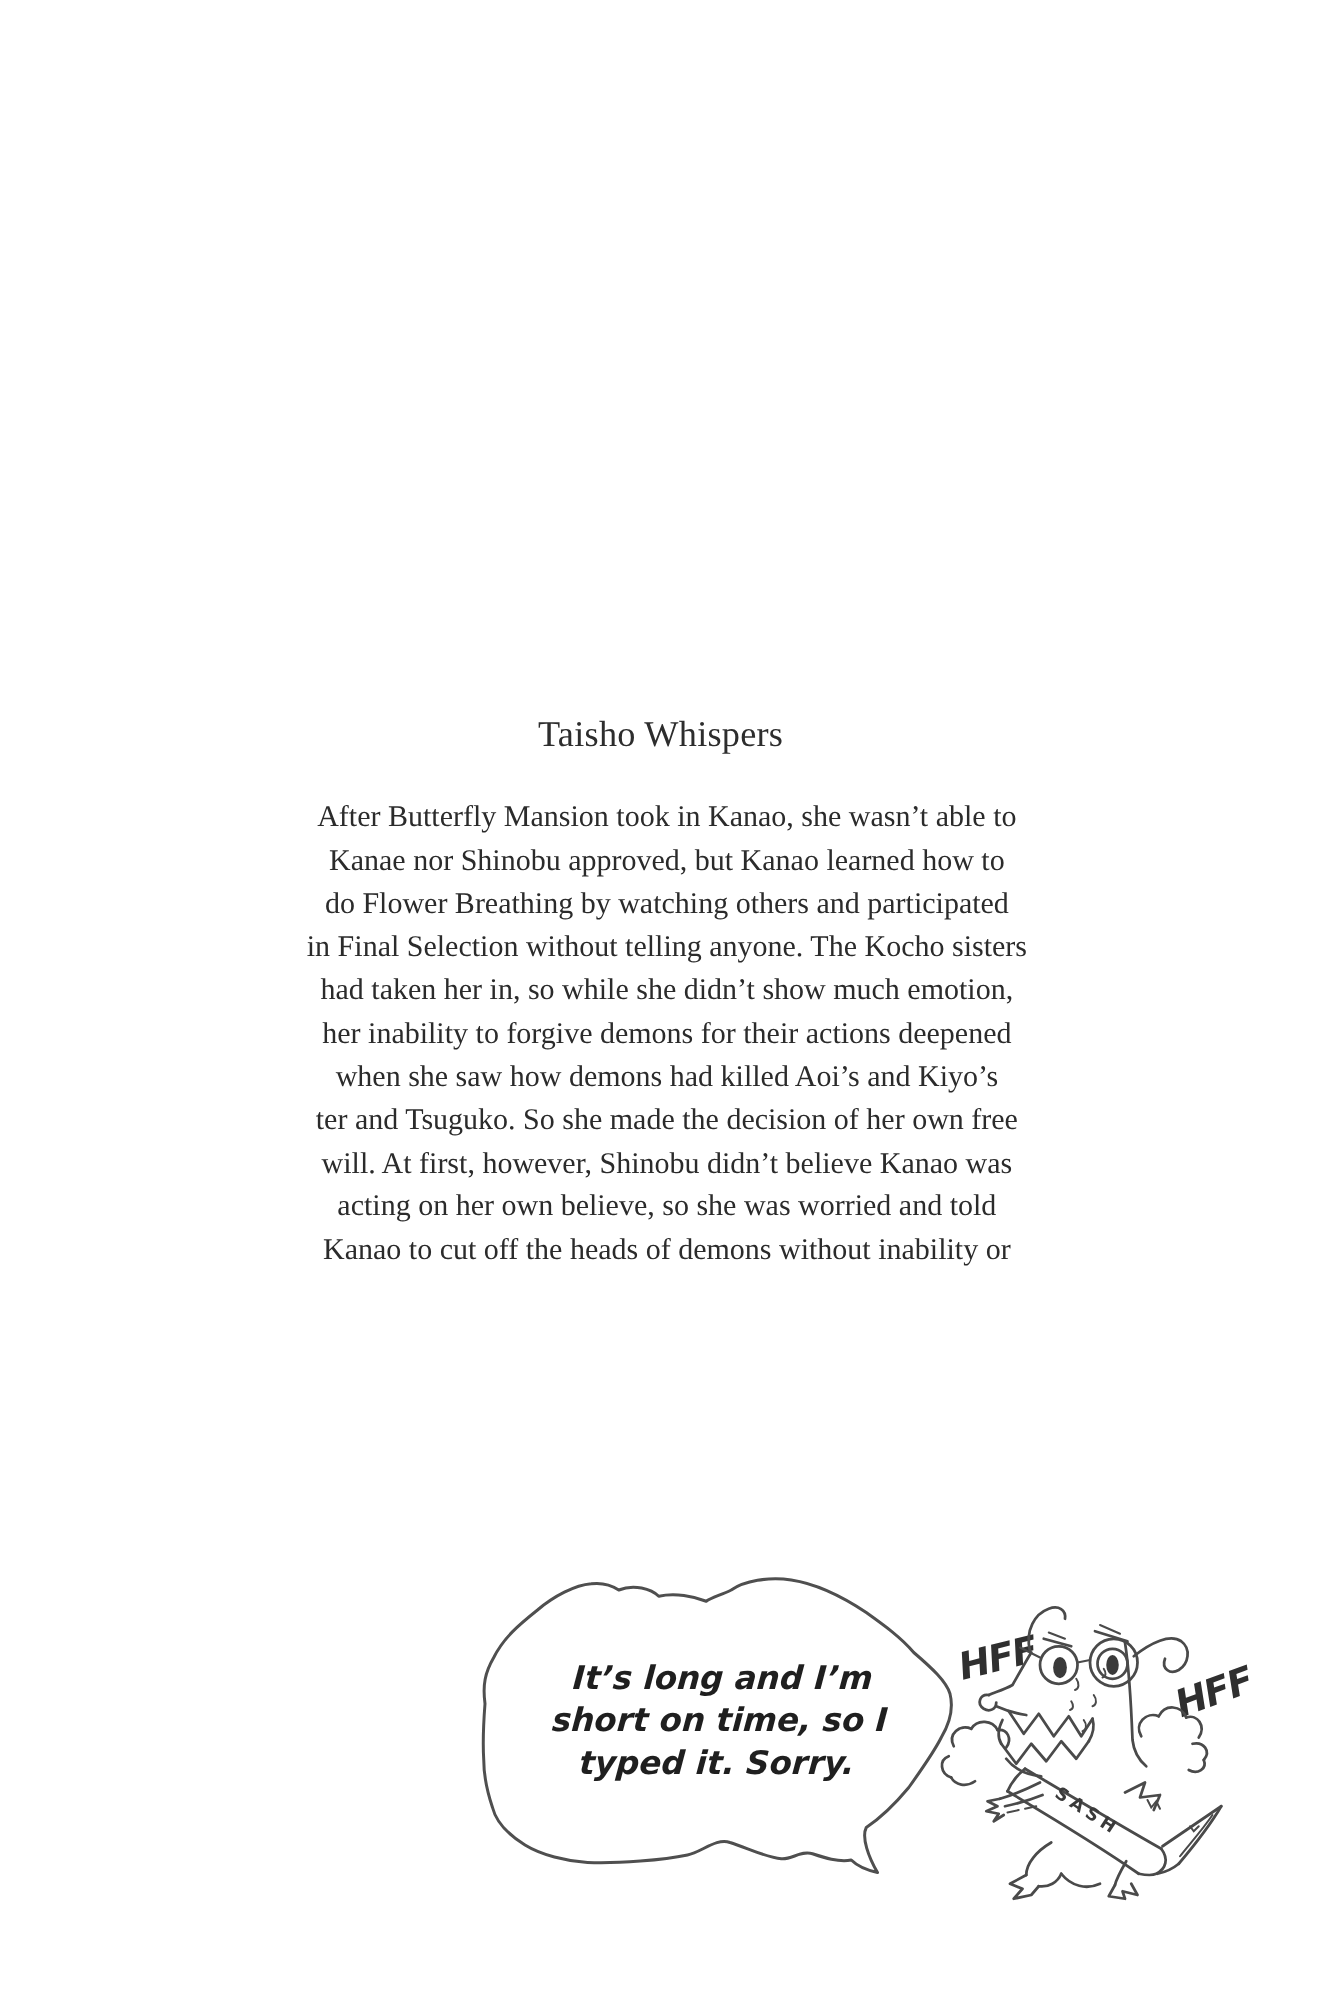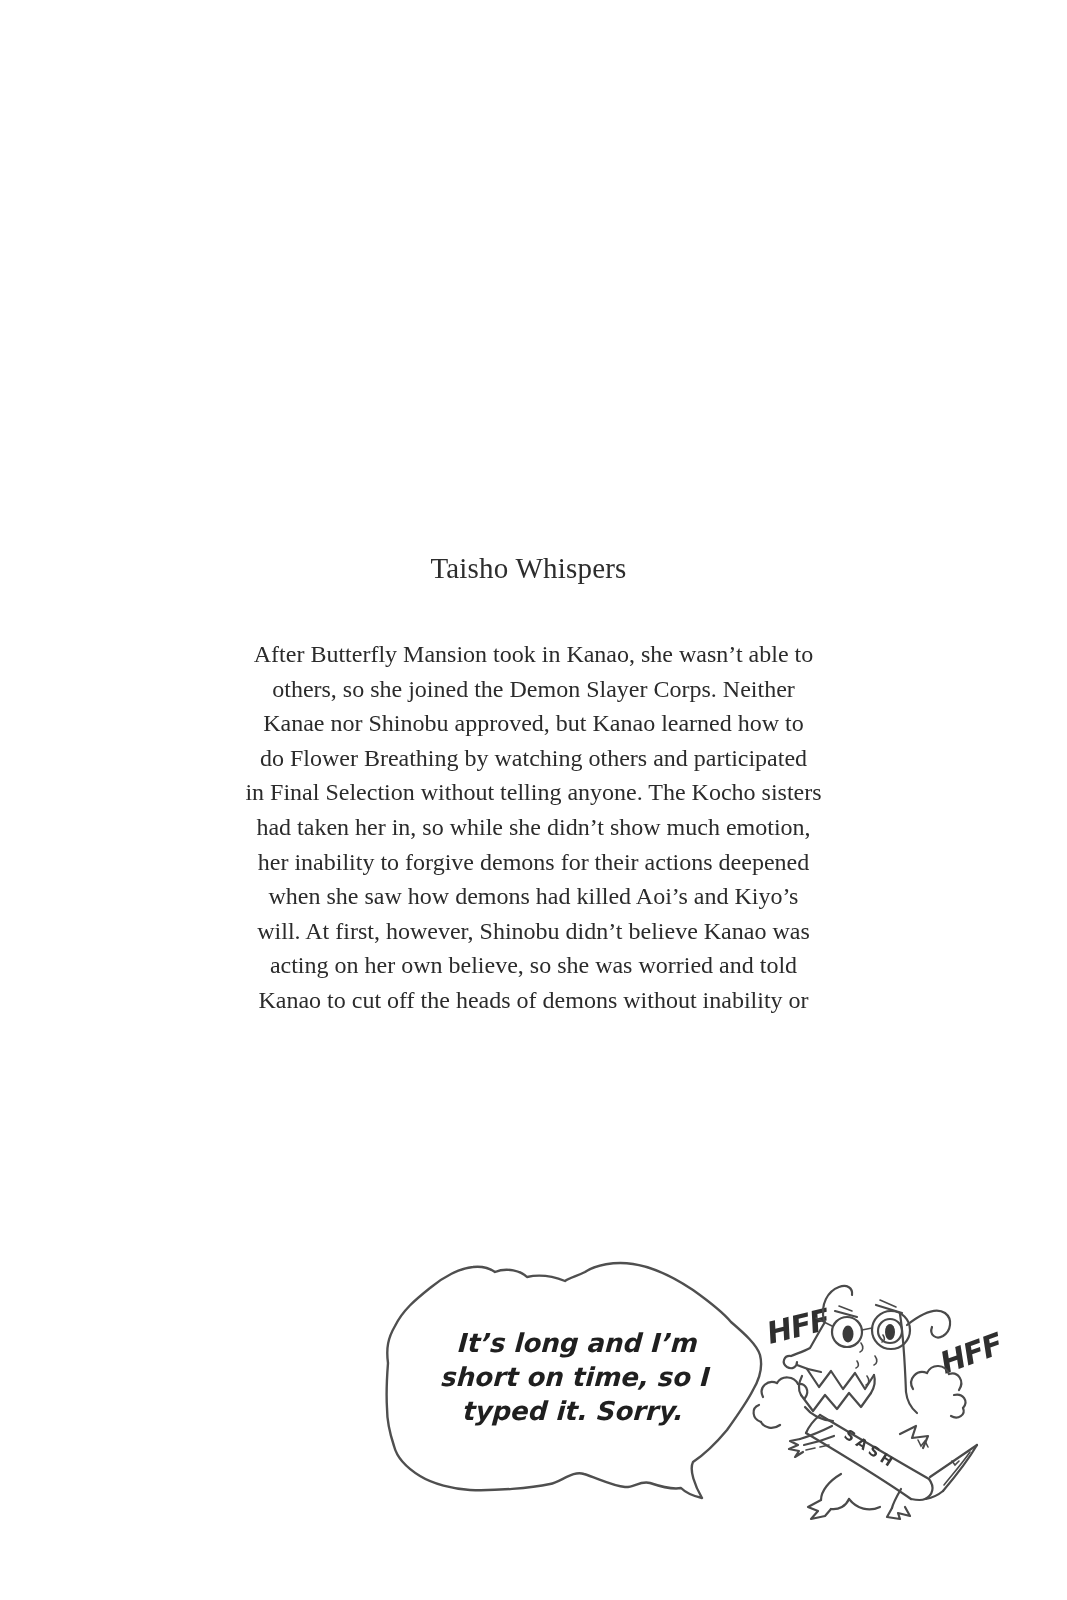--- a/index.html
+++ b/index.html
@@ -5,21 +5,21 @@
   html,body{margin:0;padding:0;background:#ffffff;}
   .page{
     position:relative;
     width:1067px;height:1600px;
     background:#ffffff;
     overflow:hidden;
     font-family:"Liberation Serif", serif;
   }
   .title{
     position:absolute;
-    top:552px;left:0;width:1057px;
+    top:572px;left:0;width:1057px;
     text-align:center;
     font-size:29px;
     color:#2d2d2d;
     letter-spacing:0.2px;
   }
   .article{
     position:absolute;
     top:637px;left:50%;
     transform:translateX(-50%);
     width:720px;
@@ -52,27 +52,27 @@
 </style>
 </head>
 <body>
 
 <div class="page">
 
   <div class="title">Taisho Whispers</div>
 
   <div class="article">
     <div class="line">After Butterfly Mansion took in Kanao, she wasn’t able to</div>
-    <div class="line">others, so she joined the Demon Slayer Corps. Neither</div>
     <div class="line">Kanae nor Shinobu approved, but Kanao learned how to</div>
     <div class="line">do Flower Breathing by watching others and participated</div>
     <div class="line">in Final Selection without telling anyone. The Kocho sisters</div>
     <div class="line">had taken her in, so while she didn’t show much emotion,</div>
     <div class="line">her inability to forgive demons for their actions deepened</div>
     <div class="line">when she saw how demons had killed Aoi’s and Kiyo’s</div>
+    <div class="line">ter and Tsuguko. So she made the decision of her own free</div>
     <div class="line">will. At first, however, Shinobu didn’t believe Kanao was</div>
     <div class="line">acting on her own believe, so she was worried and told</div>
     <div class="line">Kanao to cut off the heads of demons without inability or</div>
   </div>
 
   <svg class="bubble-svg" width="400" height="258" viewBox="0 0 400 258">
     <path d="M 13,113
          C 11,98 13,88 20,76
          C 28,60 40,50 55,38
          C 68,27 85,18 98,17

